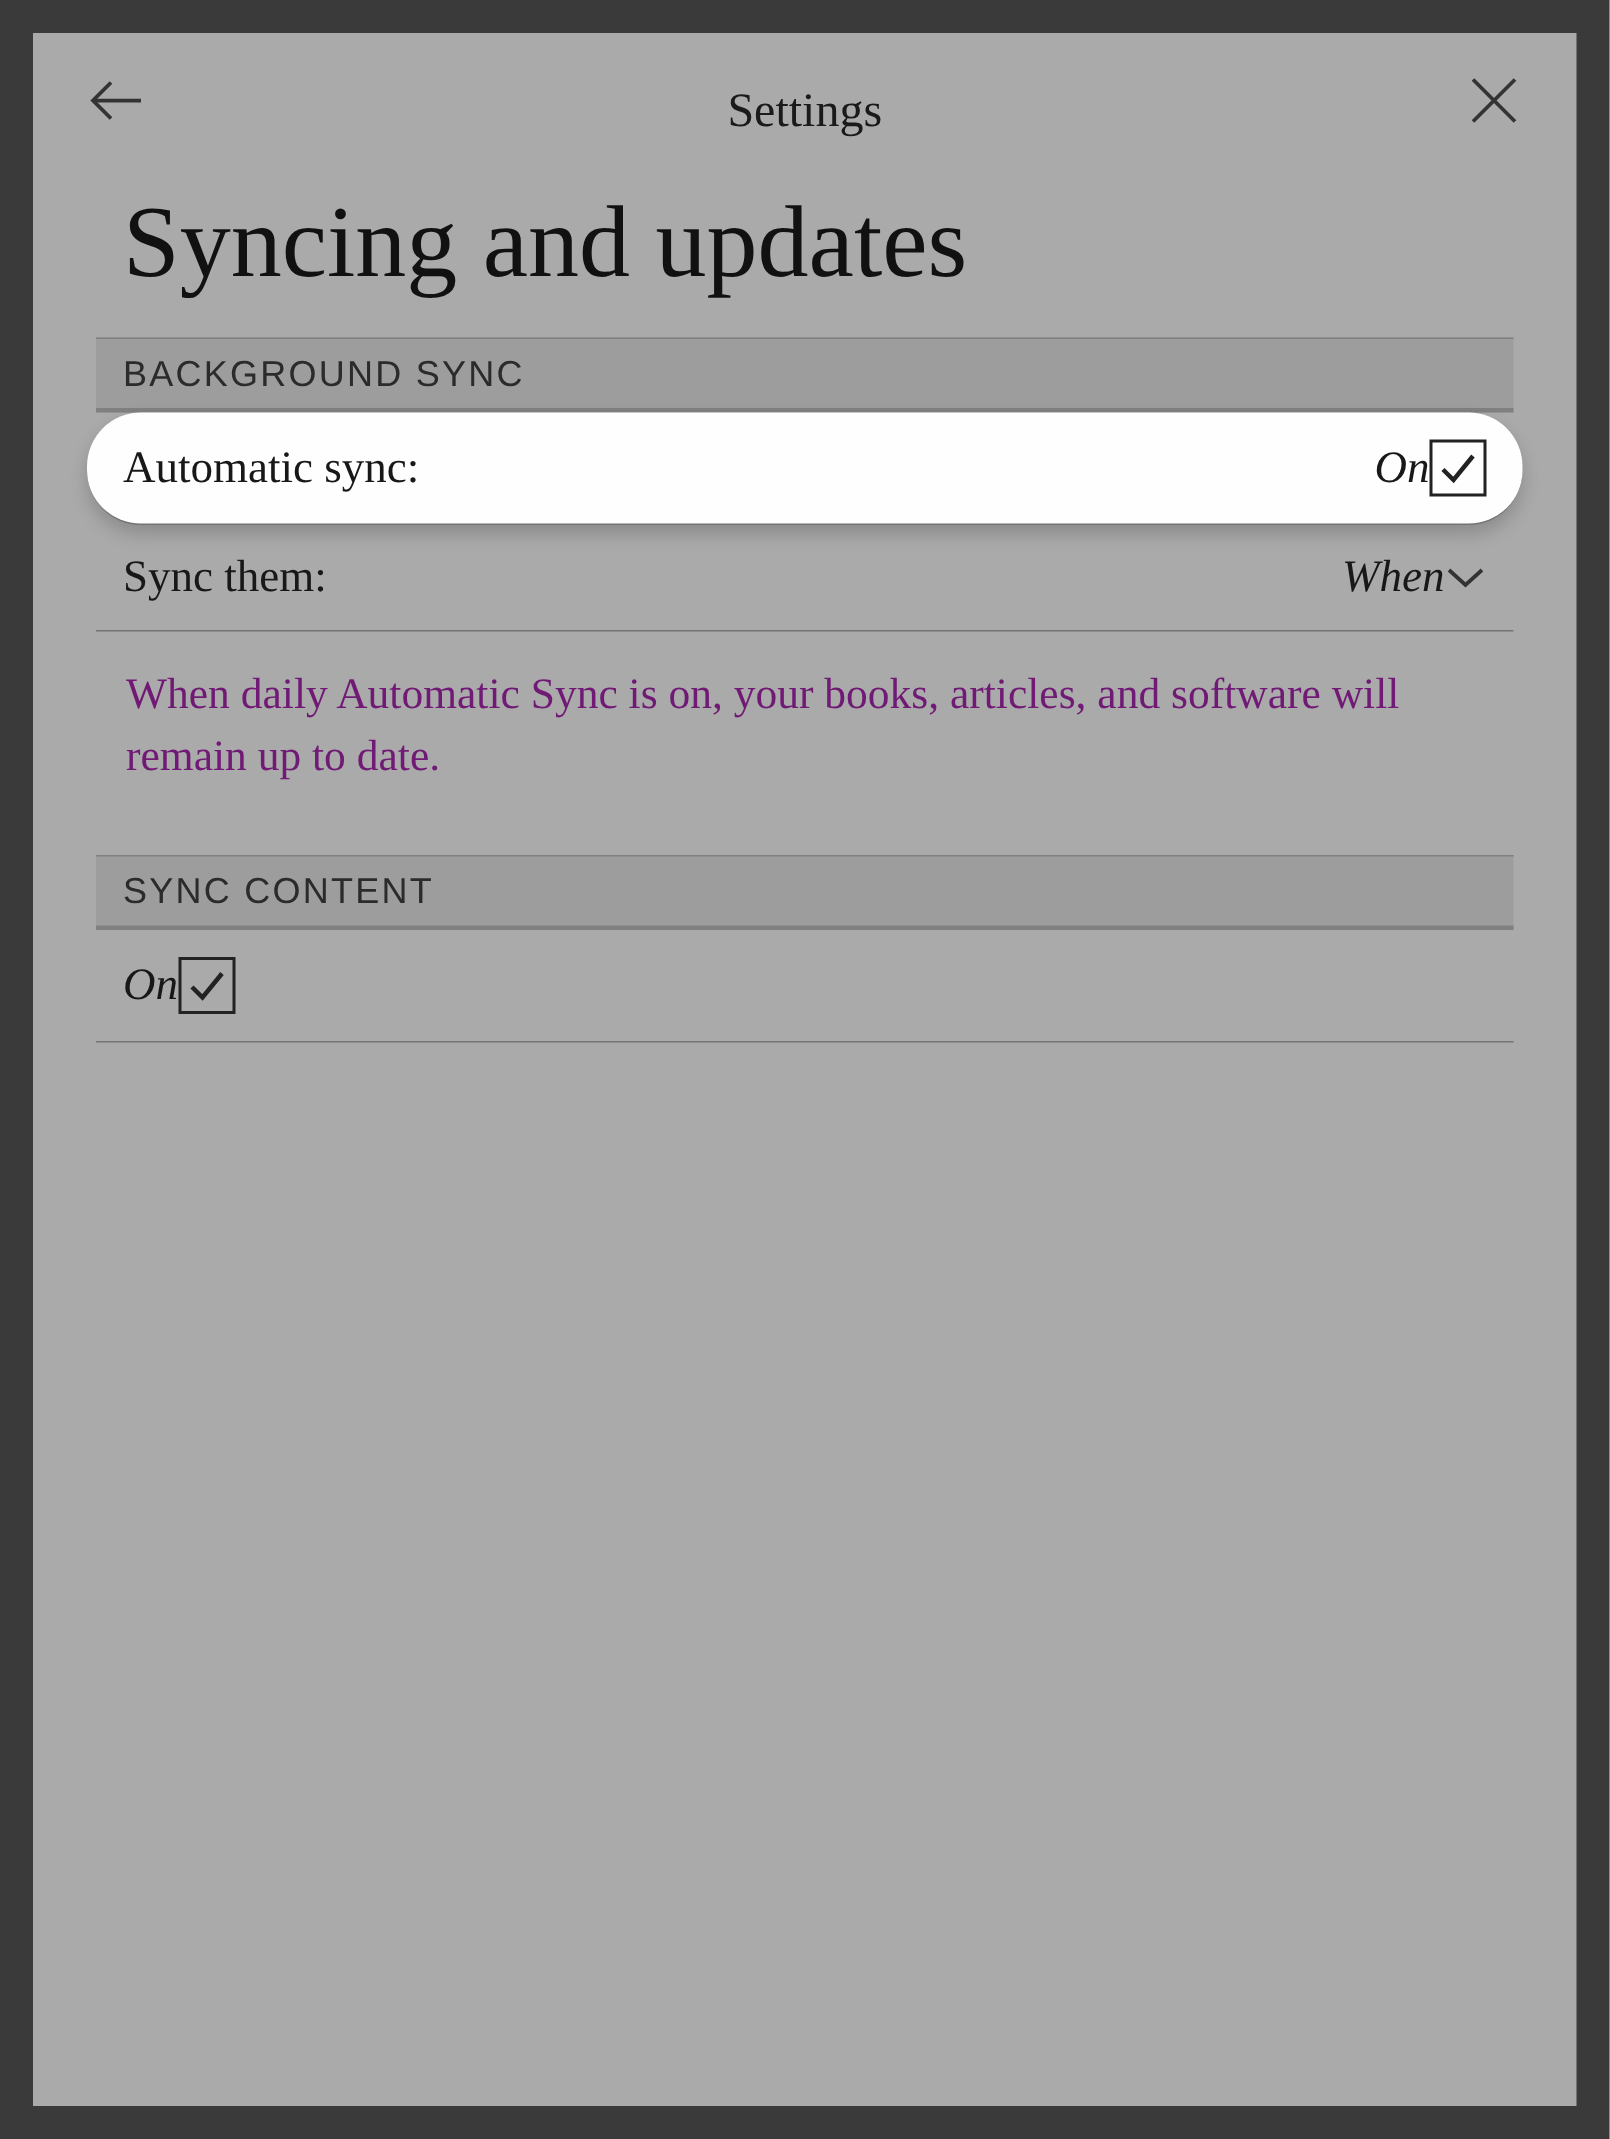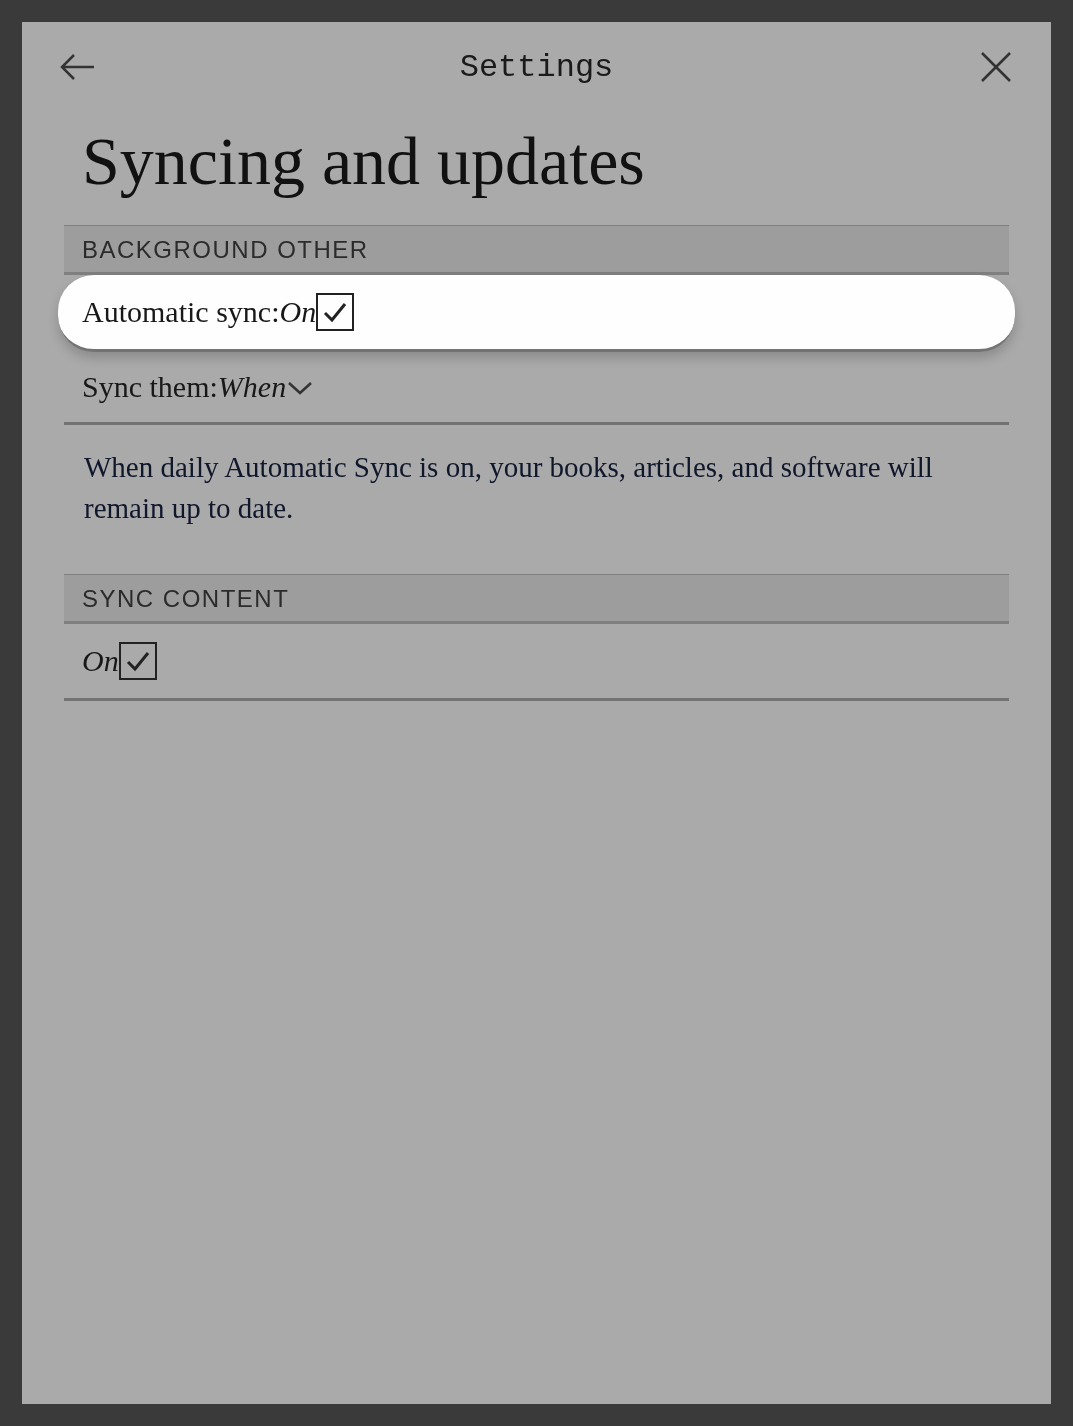--- a/index.html
+++ b/index.html
@@ -19,24 +19,23 @@
       padding: 22px;
       height: 100%;
     }
     .inner-screen {
       background: #abaaab;
       height: 100%;
       position: relative;
     }
     .header {
       display: flex;
-      align-items: center;
+      align-items: flex-end;
       justify-content: space-between;
       padding: 20px 30px 12px 30px;
-      font-family: Liberation Mono, monospace;
     }
     .header-title {
       font-size: 32px;
       color: #1a1a1a;
       text-align: center;
       flex: 1;
     }
     .back-arrow, .close-x {
       width: 50px;
       height: 50px;
@@ -65,22 +64,23 @@
       border-bottom: 3px solid #818081;
       padding: 10px 18px 8px 18px;
       font-family: Arial, Helvetica, sans-serif;
       font-size: 24px;
       letter-spacing: 1.5px;
       color: #2b2b2b;
     }
     .row {
       display: flex;
       align-items: center;
+      justify-content: space-between;
       padding: 18px 18px 18px 18px;
-      border-bottom: 3px solid #737373;
+      border-bottom: 1px solid #737373;
       font-size: 30px;
       color: #181818;
     }
     .row.highlighted {
       background: #fefefe;
       border-radius: 36px;
       margin: 0 -6px;
       padding: 18px 24px;
       box-shadow: 0 6px 12px rgba(0,0,0,0.18);
       position: relative;
@@ -110,21 +110,21 @@
     }
     .chevron svg {
       stroke: #333;
       stroke-width: 2.5;
       fill: none;
     }
     .description {
       padding: 22px 20px 46px 20px;
       font-size: 29px;
       line-height: 1.4;
-      color: #0f172a;
+      color: #701a75;
     }
   </style>
 </head>
 <body>
 
 <div class="outer-frame">
   <div class="inner-screen">
     <div class="header">
       <div class="back-arrow">
         <svg width="38" height="30" viewBox="0 0 38 30">
@@ -137,21 +137,21 @@
         <svg width="34" height="34" viewBox="0 0 34 34">
           <line x1="3" y1="3" x2="31" y2="31"></line>
           <line x1="31" y1="3" x2="3" y2="31"></line>
         </svg>
       </div>
     </div>
 
     <div class="page-title">Syncing and updates</div>
 
     <div class="section-wrap">
-      <div class="section-header">BACKGROUND OTHER</div>
+      <div class="section-header">BACKGROUND SYNC</div>
 
       <div class="row highlighted">
         <span>Automatic sync:</span>
         <span class="right">
           <span class="value-italic">On</span>
           <span class="checkbox">
             <svg width="28" height="28" viewBox="0 0 28 28">
               <polyline points="4,15 11,22 24,6"></polyline>
             </svg>
           </span>

